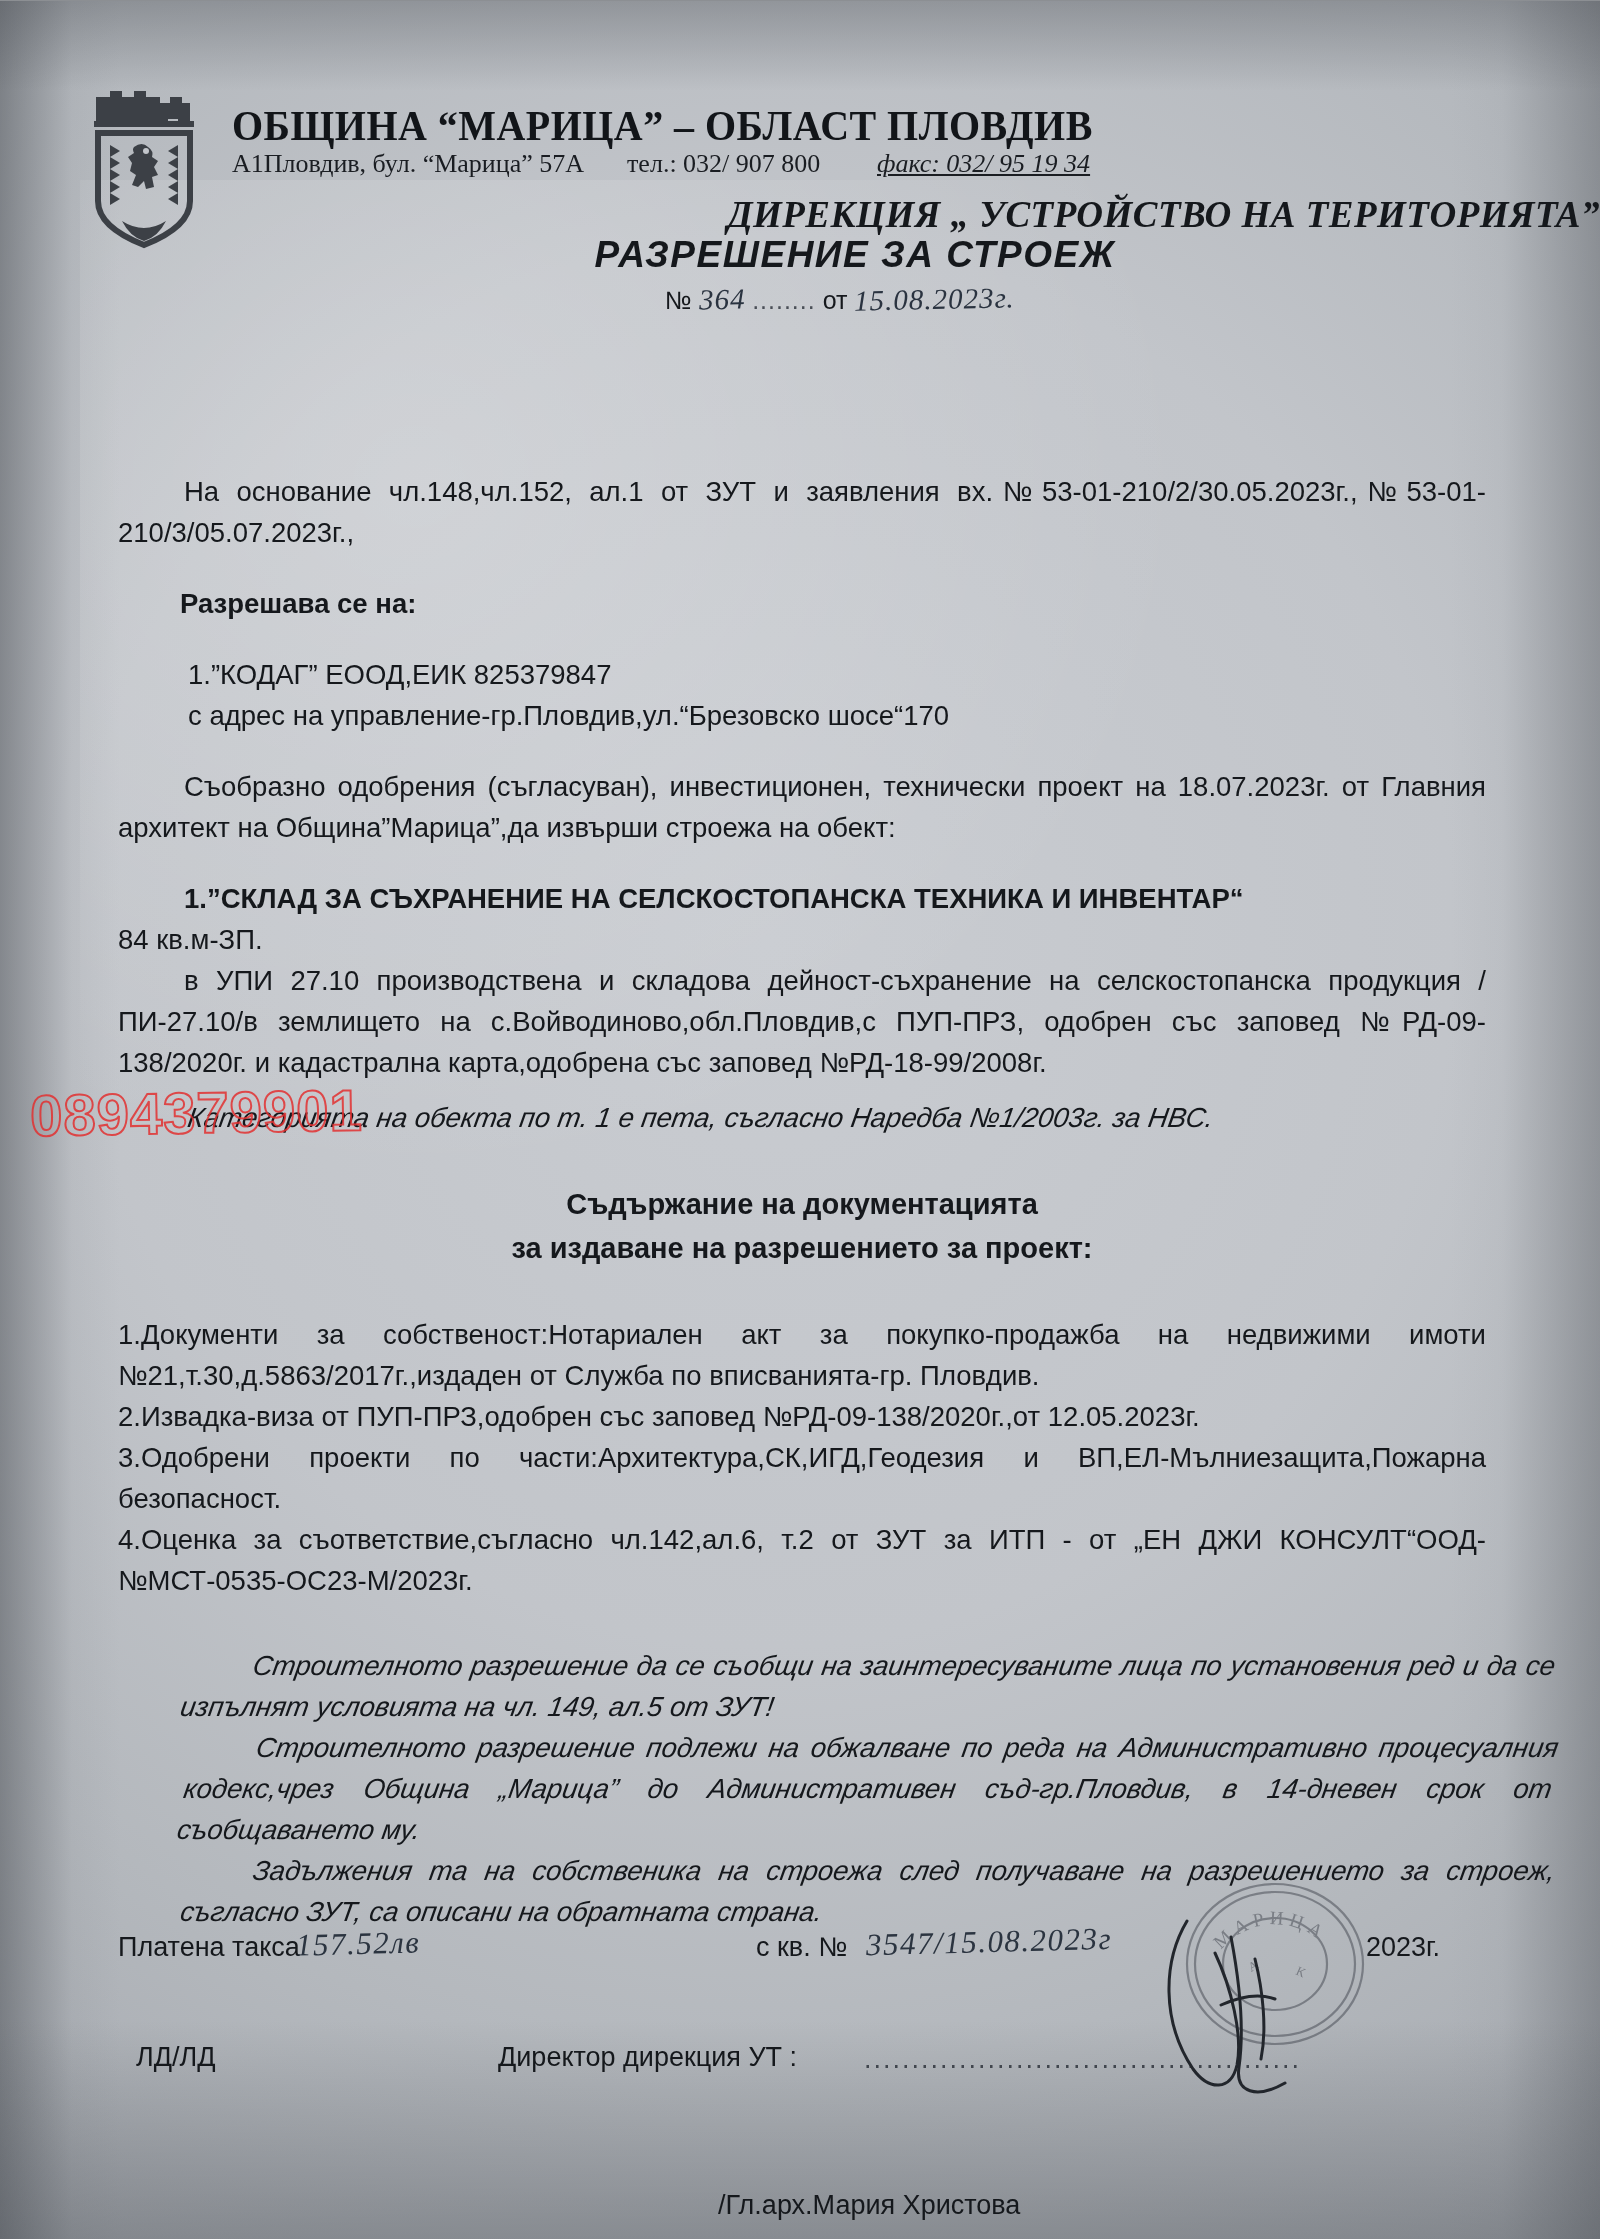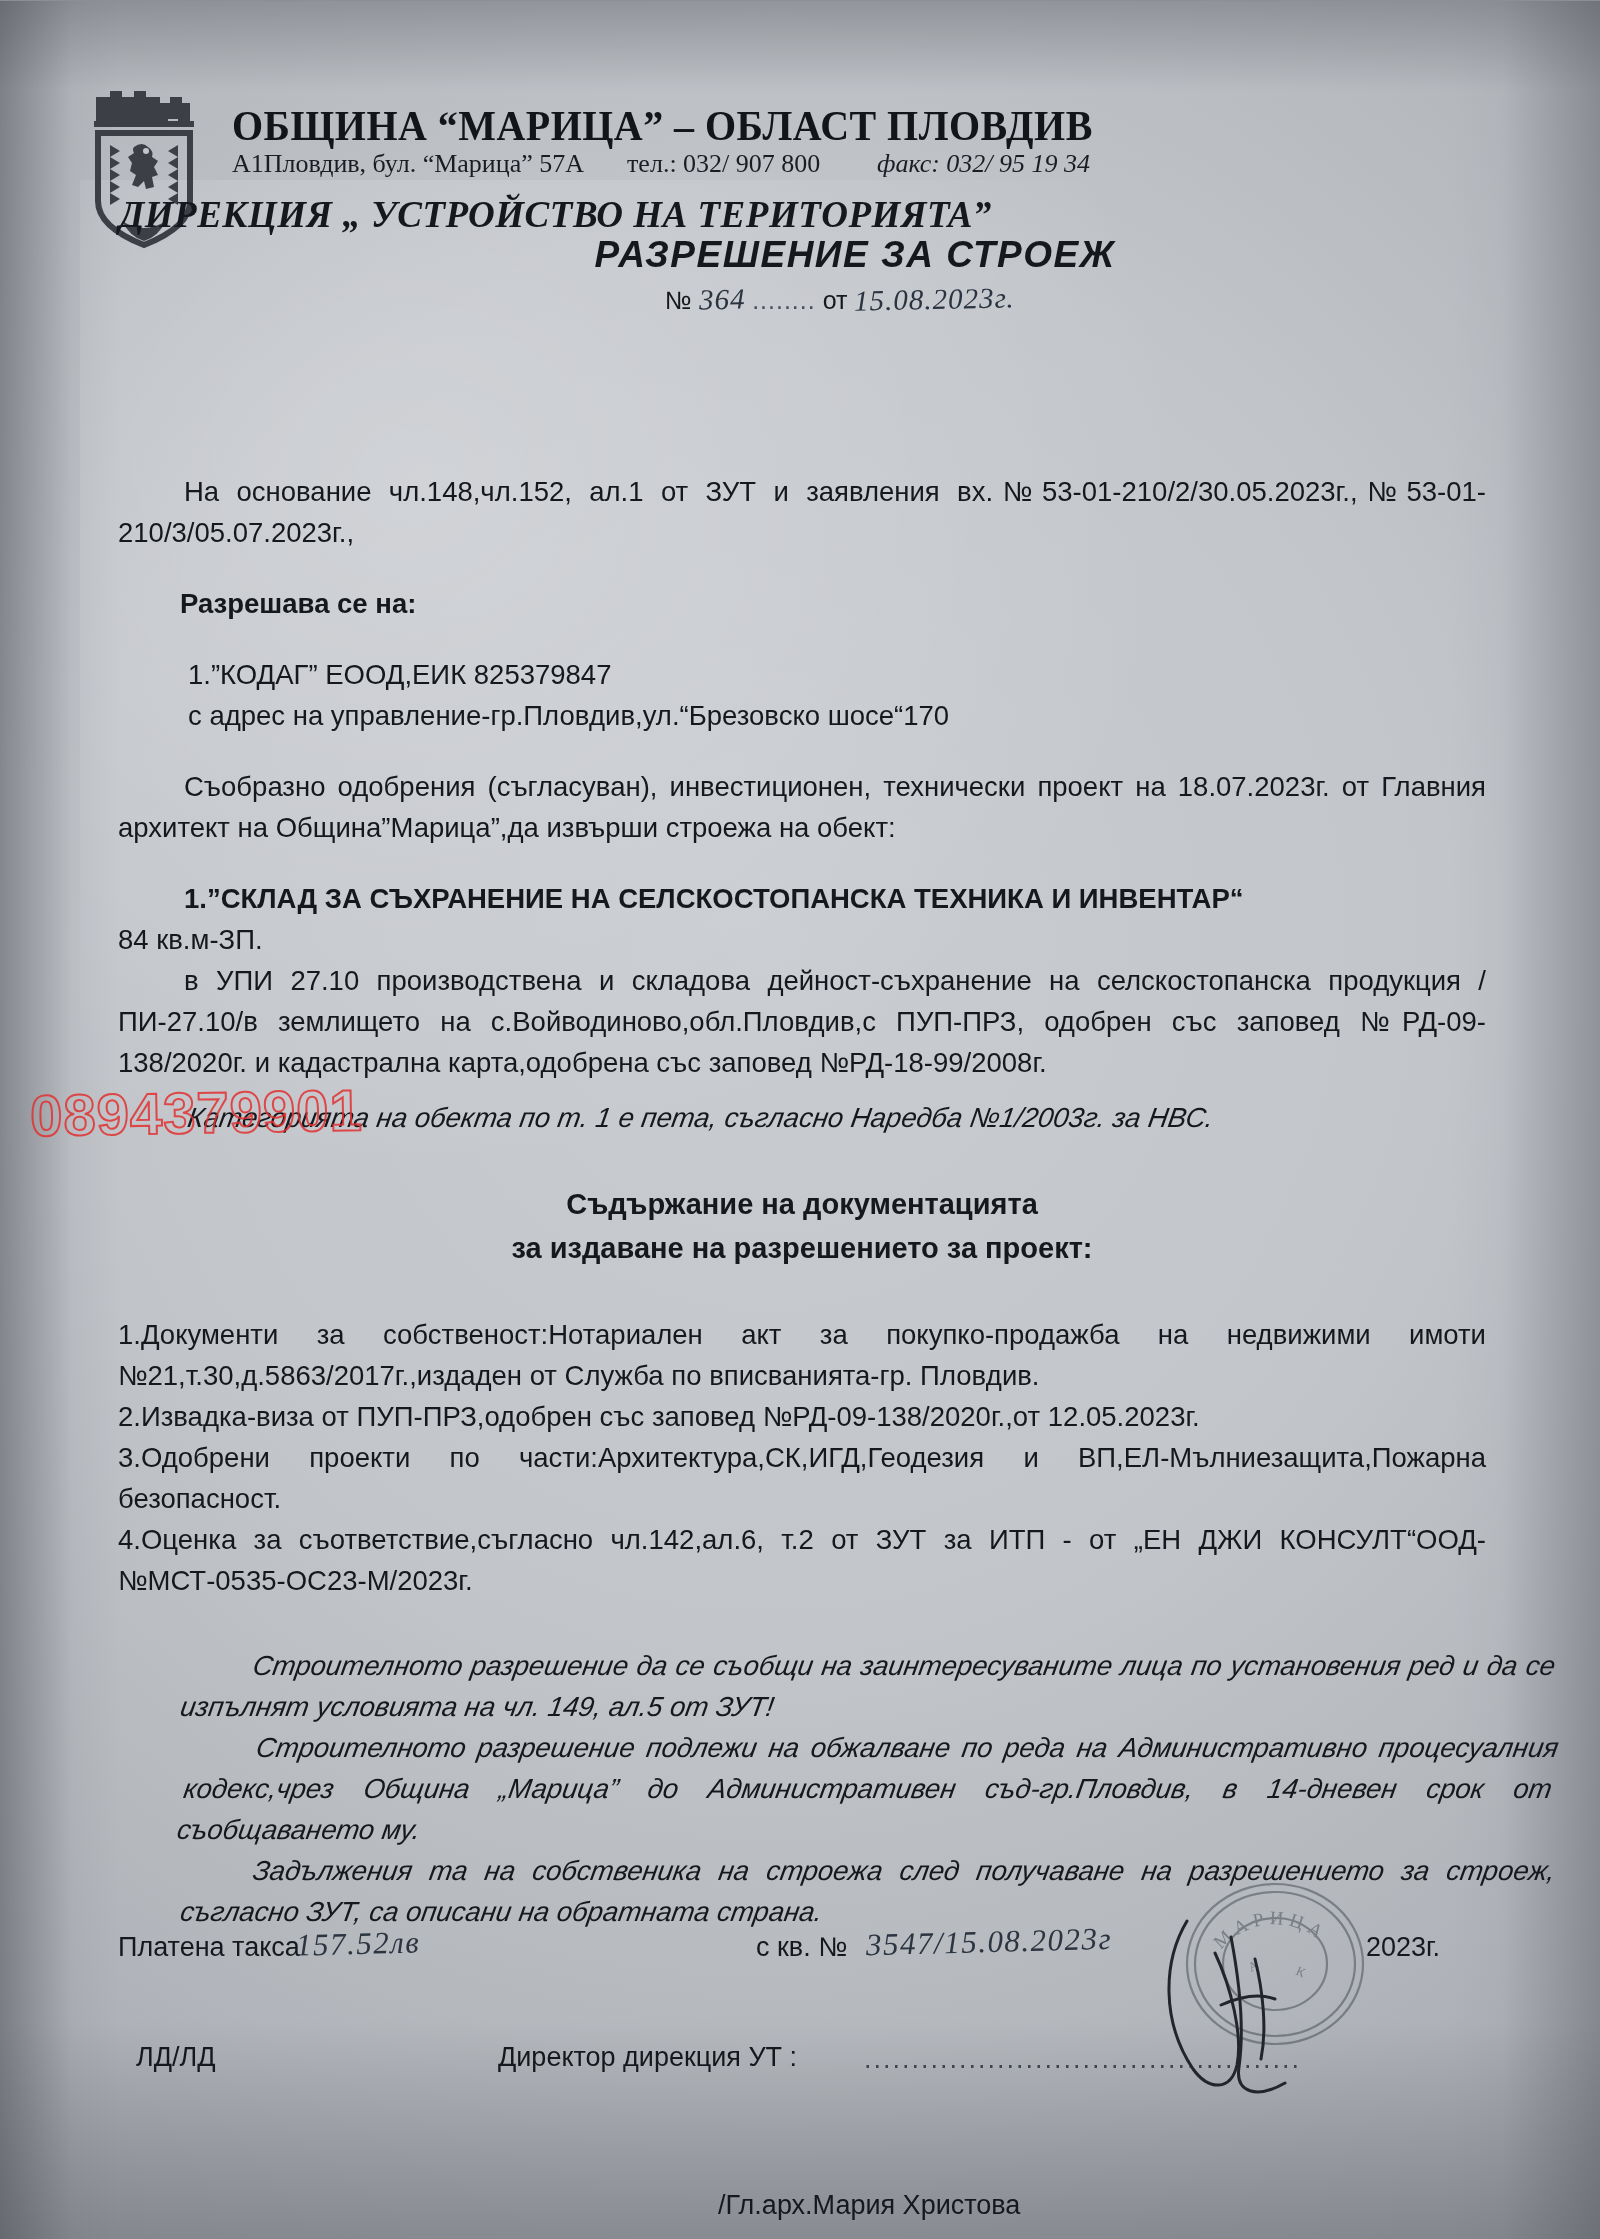--- a/index.html
+++ b/index.html
@@ -70,25 +70,25 @@
   .org-contact {
     position: absolute; left: 232px; top: 148px; width: 1200px;
     font-family: "Liberation Serif", serif;
     font-size: 26px;
     color: #1a1d22;
     display: flex;
     align-items: baseline;
   }
   .org-contact .addr { width: 395px; }
   .org-contact .tel { width: 250px; }
-  .org-contact .fax { font-style: italic; }
+  .org-contact .fax { font-style: italic; text-decoration: underline; }
 
   .direction {
     position: absolute; left: 0; top: 192px; width: 100%;
-    text-align: left;
+    text-align: right;
     font-family: "Liberation Serif", serif;
     font-style: italic;
     font-weight: bold;
     font-size: 37px;
     letter-spacing: 0.5px;
     padding-left: 119px;
     box-sizing: border-box;
   }
   .permit-title {
     position: absolute; left: 0; top: 233px; width: 100%;

